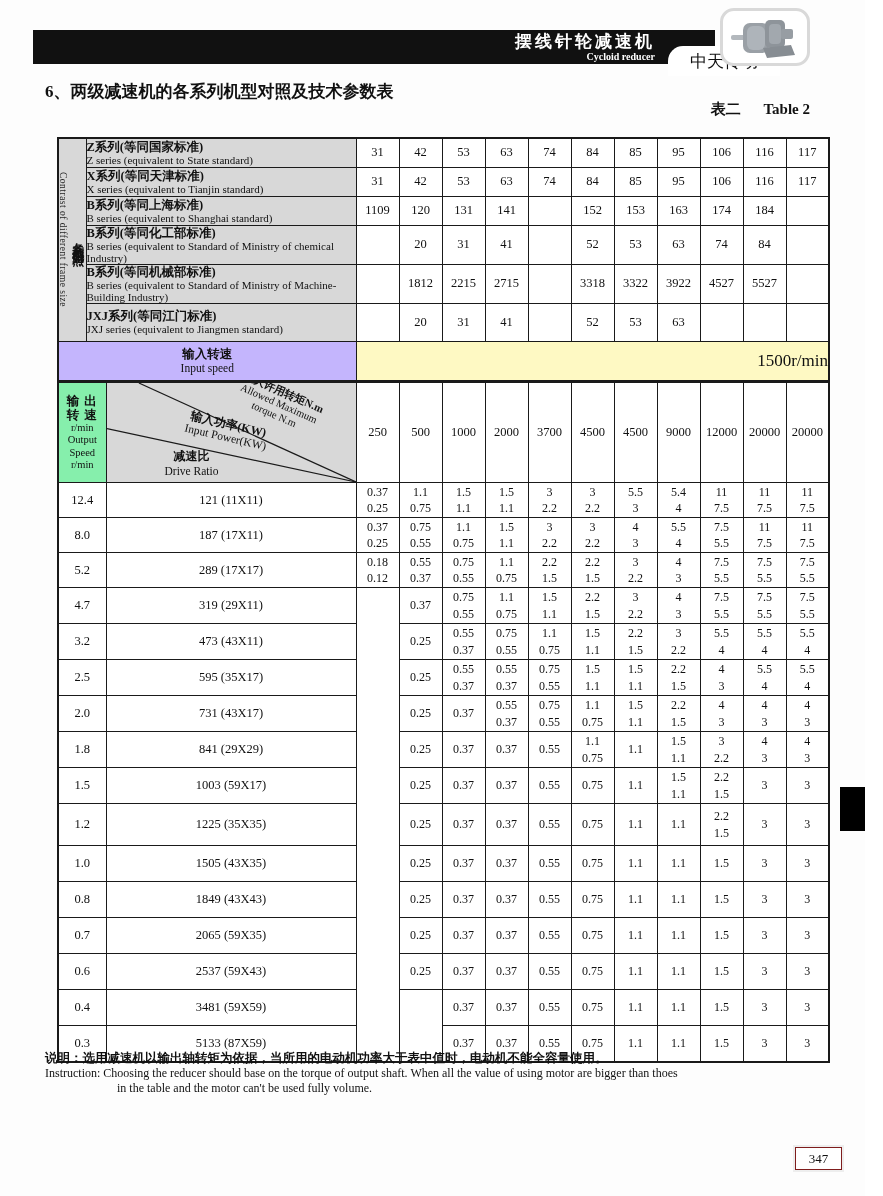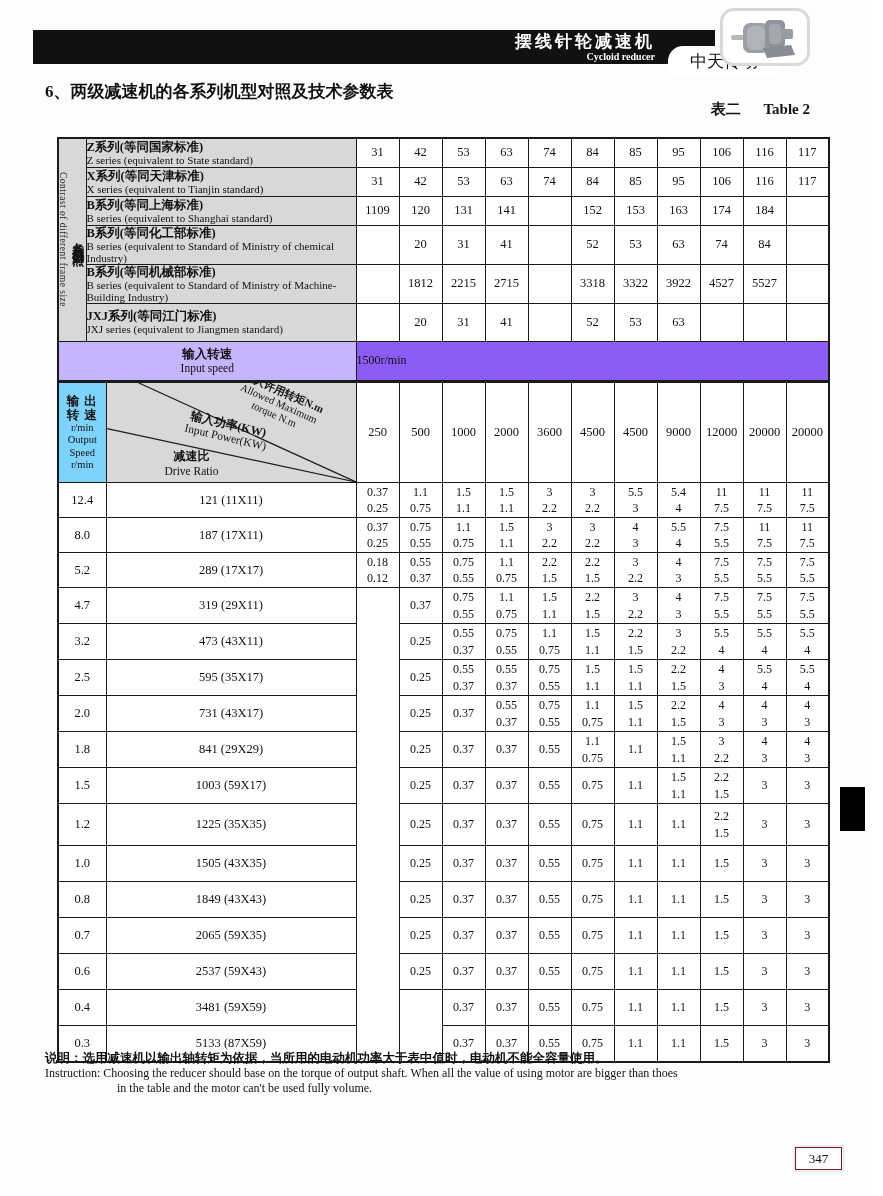--- a/index.html
+++ b/index.html
@@ -38,26 +38,26 @@
   .side-cn{writing-mode:vertical-rl;font-size:12px;font-weight:bold;letter-spacing:2px;}
   .slabel{background:#d8d8d8;padding:1px 4px 1px 8px;vertical-align:middle;}
   .slabel .cn{font-size:12.5px;font-weight:bold;line-height:14px;}
   .slabel .en{font-size:11px;line-height:12px;}
   .sval{text-align:center;vertical-align:middle;font-size:12.5px;background:#fff;}
   tr.sr-s{height:29px;} tr.sr-t{height:38px;}
   tr.ispd{height:40px;}
   .ispd-label{background:#c4b5fd;text-align:center;vertical-align:middle;}
   .ispd-label .cn{font-size:12.5px;font-weight:bold;line-height:15px;}
   .ispd-label .en{font-size:11.5px;line-height:13px;}
-  .ispd-val{text-align:left;vertical-align:middle;font-size:12px;background:#8b5cf6;}
+  .ispd-val{text-align:right;vertical-align:middle;font-size:17px;background:#fef9c3;}
 
   
   table.mtable{border-top:0;}
   tr.mhead{height:100px;}
-  .mh-speed{background:#7dd3fc;text-align:center;vertical-align:middle;}
+  .mh-speed{background:#86efac;text-align:center;vertical-align:middle;}
   .mh-speed .cnline{font-size:12.5px;font-weight:bold;line-height:14px;letter-spacing:1px;}
   .mh-speed .enline{font-size:10.5px;line-height:12.5px;}
   .mh-diag{background:#d8d8d8;position:relative;vertical-align:top;}
   .mh-diag svg{position:absolute;left:0;top:0;width:100%;height:100%;}
   .diag-lbl{position:absolute;text-align:center;}
   .lbl-torque{left:96px;top:2px;width:152px;transform:rotate(24deg);}
   .lbl-torque .cn{font-size:11px;font-weight:bold;line-height:12.5px;}
   .lbl-torque .en{font-size:10.5px;line-height:12px;}
   .lbl-power{left:52px;top:34px;width:136px;transform:rotate(13deg);}
   .lbl-power .cn{font-size:12px;font-weight:bold;line-height:14px;}
@@ -298,21 +298,21 @@
             </div>
             <div class="diag-lbl lbl-ratio">
               <div class="cn">减速比</div>
               <div class="en">Drive Ratio</div>
             </div>
           </td>
         <td class="mh-col">250</td>
             <td class="mh-col">500</td>
             <td class="mh-col">1000</td>
             <td class="mh-col">2000</td>
-            <td class="mh-col">3600</td>
+            <td class="mh-col">3700</td>
             <td class="mh-col">4500</td>
             <td class="mh-col">4500</td>
             <td class="mh-col">9000</td>
             <td class="mh-col">12000</td>
             <td class="mh-col">20000</td>
             <td class="mh-col">20000</td>
           </tr>
       </tbody>
       <tbody id="matrix-body">
           <tr class="mrow">

